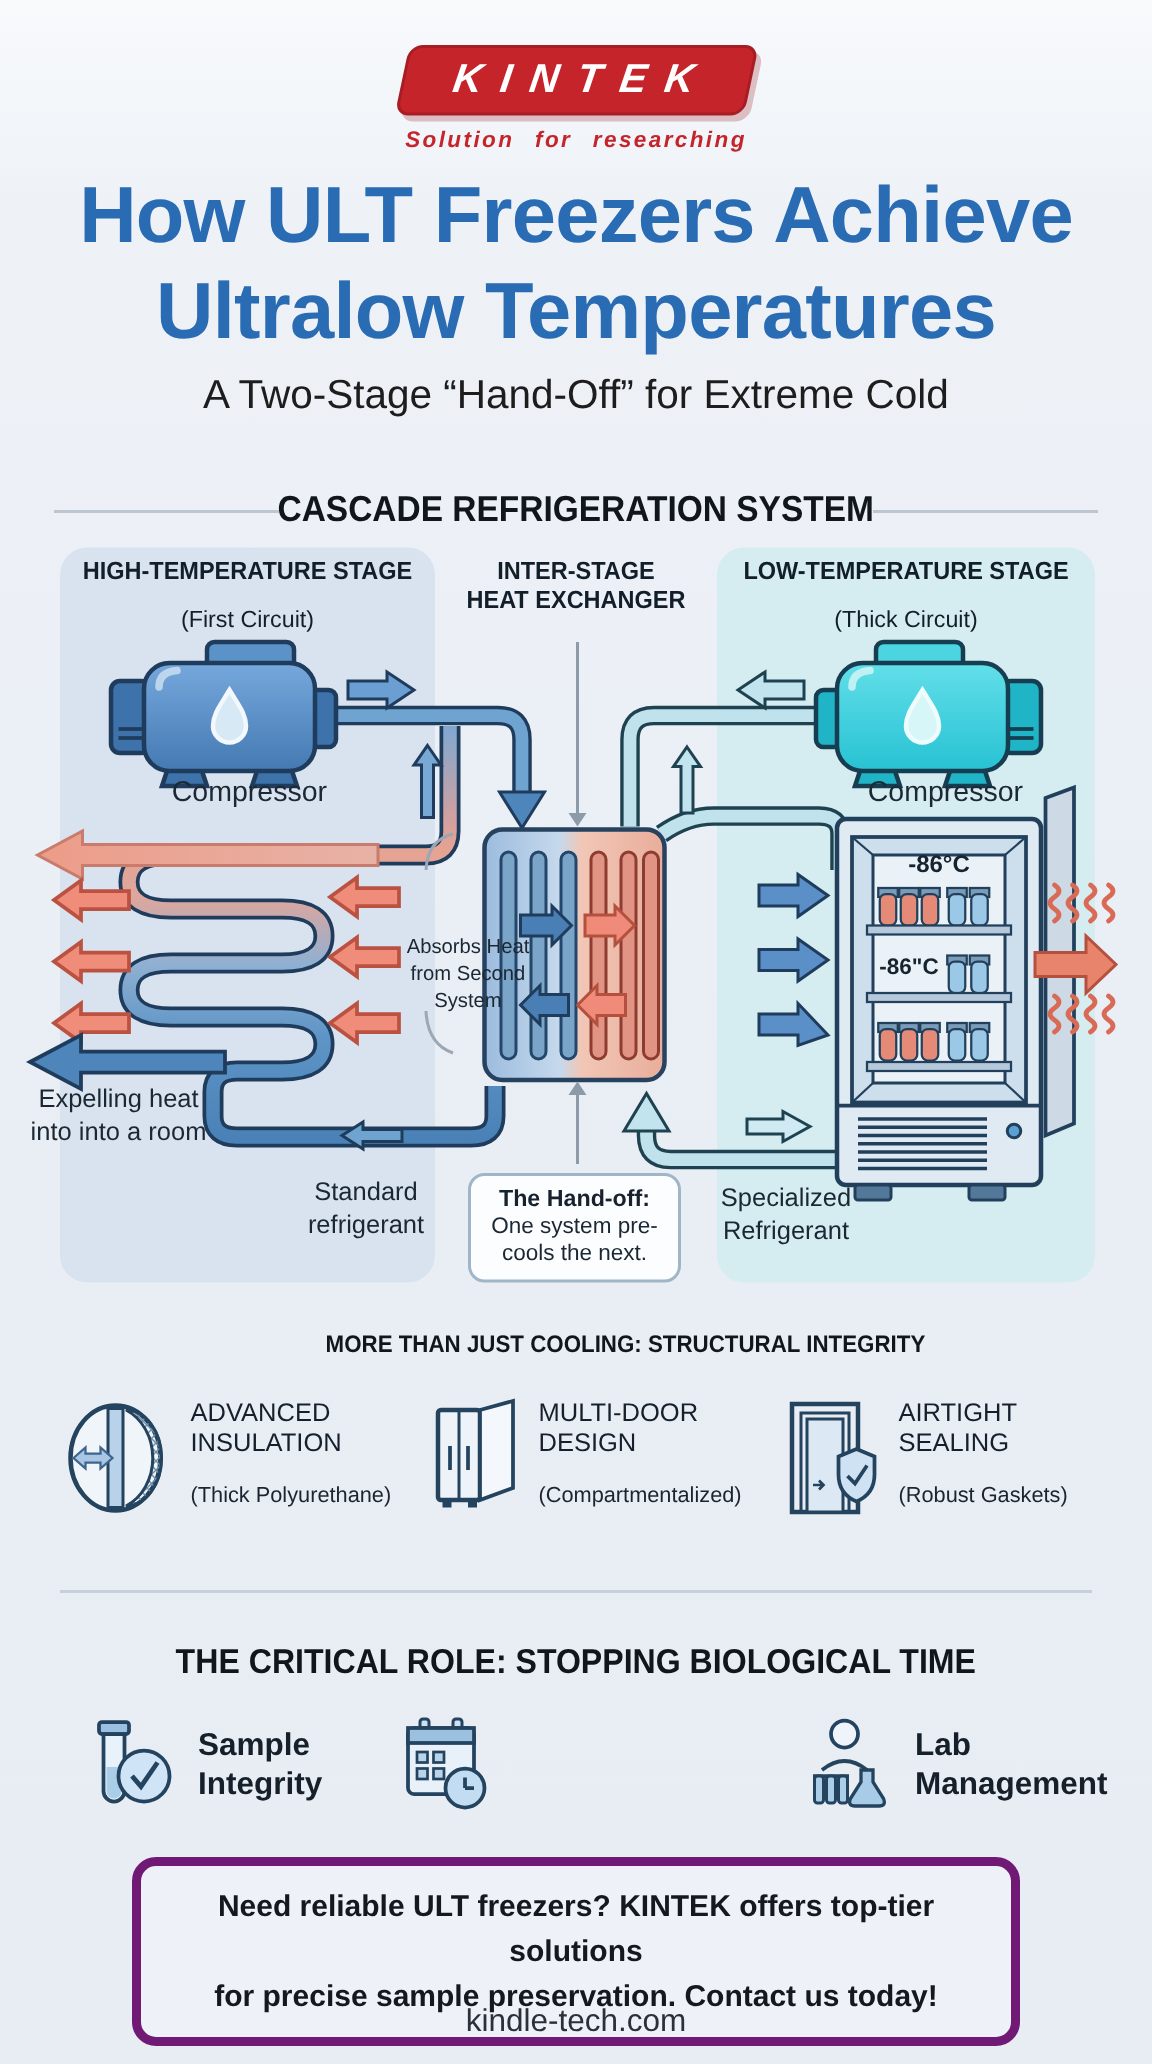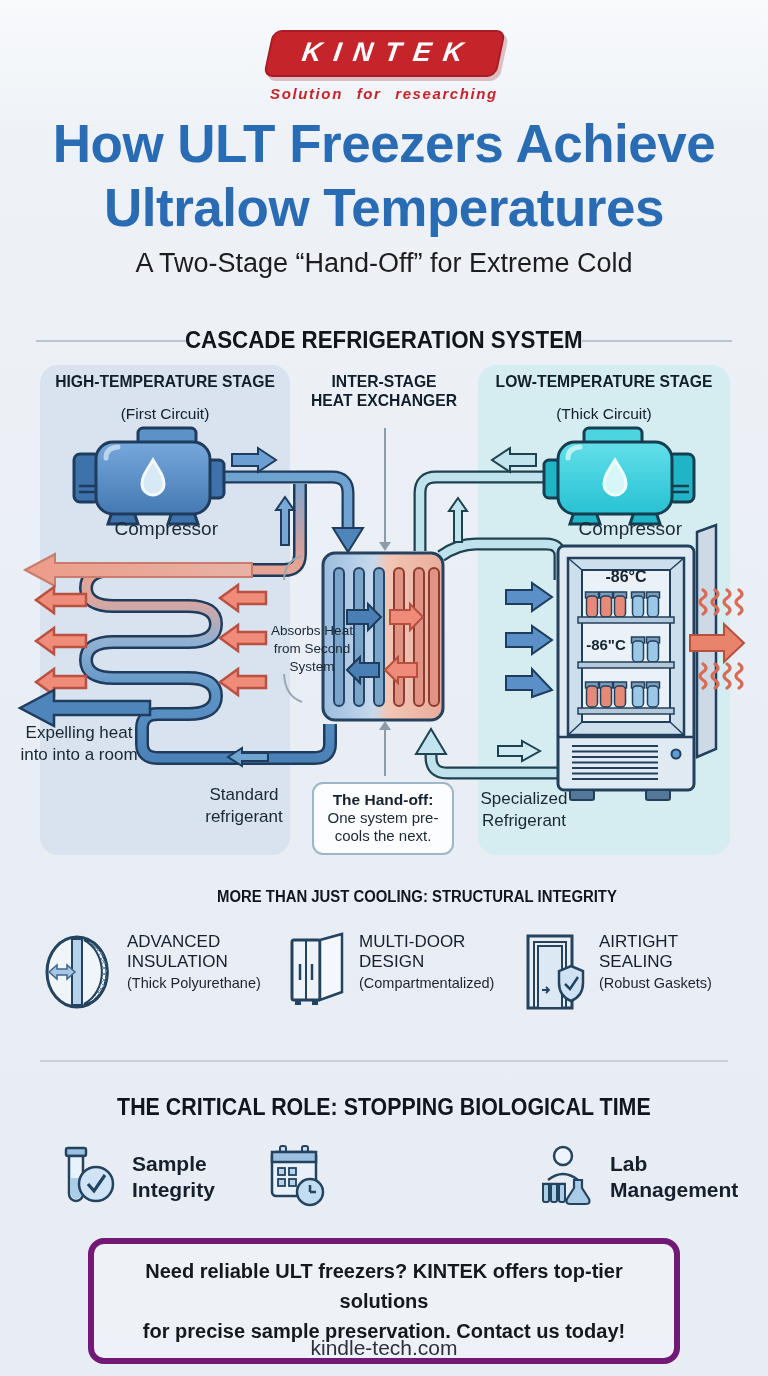--- a/index.html
+++ b/index.html
@@ -38,21 +38,21 @@
   .temp{font-weight:700;text-align:center;color:#16242f;}
   .handoff{background:#fcfdfe;border:2px solid #9fb6c8;border-radius:11px;
            padding:7px 5px;text-align:center;}
   .handoff .ht{font-size:15.5px;font-weight:700;color:#16222e;}
   .handoff .hb{font-size:15px;line-height:1.22;color:#1b2733;}
 
   
   .feat{display:flex;align-items:flex-start;}
   .feat .txt{margin-left:13px;}
   .feat .ft{font-size:17px;font-weight:400;line-height:1.18;color:#15202c;width:140px;}
-  .feat .fs{font-size:14.5px;color:#1c242e;margin-top:3px;white-space:nowrap;}
+  .feat .fs{font-size:14.5px;color:#1c242e;margin-top:17px;white-space:nowrap;}
   .crit{display:flex;align-items:center;}
   .crit .cl{font-size:21px;font-weight:700;line-height:1.22;color:#16202a;margin-left:16px;}
 
   
   .cta{top:1238px;left:88px;width:592px;border:6px solid #701a75;border-radius:16px;
        padding:12px 20px;box-sizing:border-box;text-align:center;background:rgba(250,252,254,.35);}
   .cta div{font-size:20px;font-weight:700;line-height:1.5;color:#15181c;}
   .footer{top:1336px;left:0;width:768px;font-size:21px;color:#2b3138;}
 </style>
 </head>

